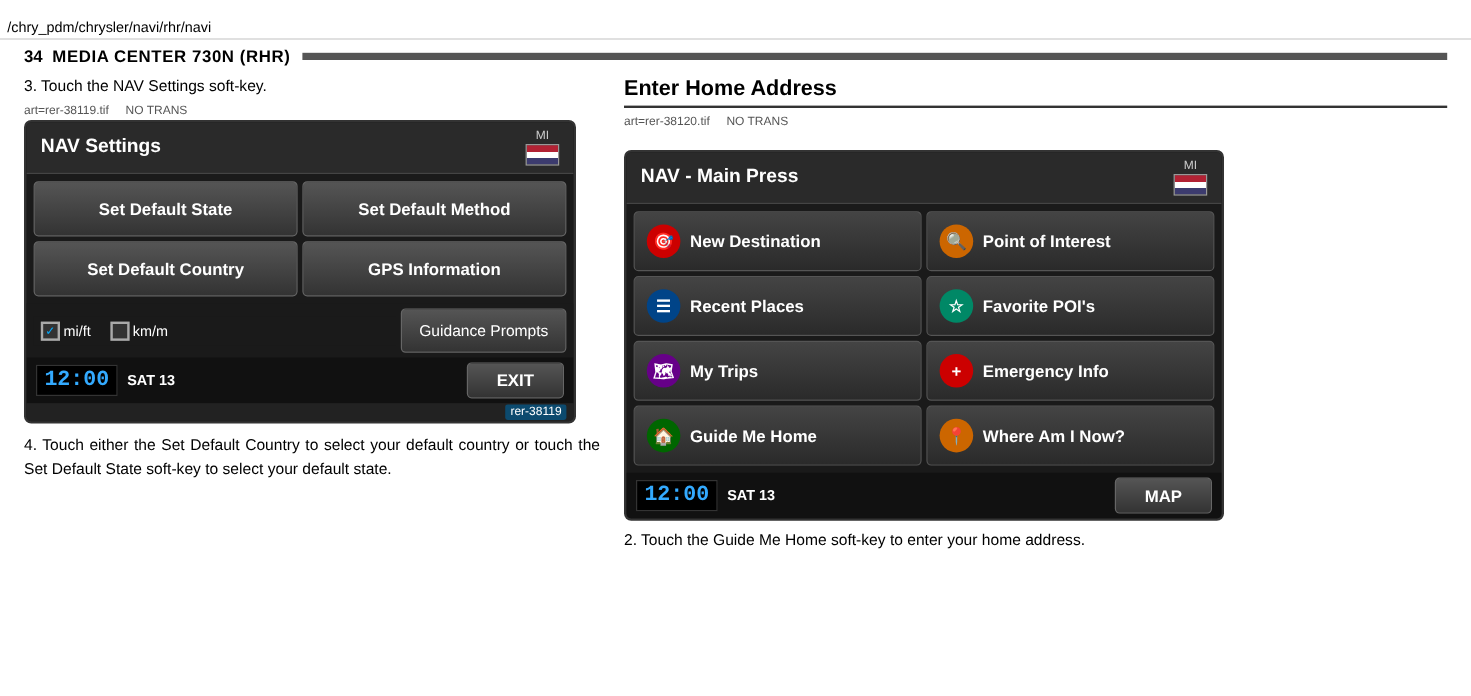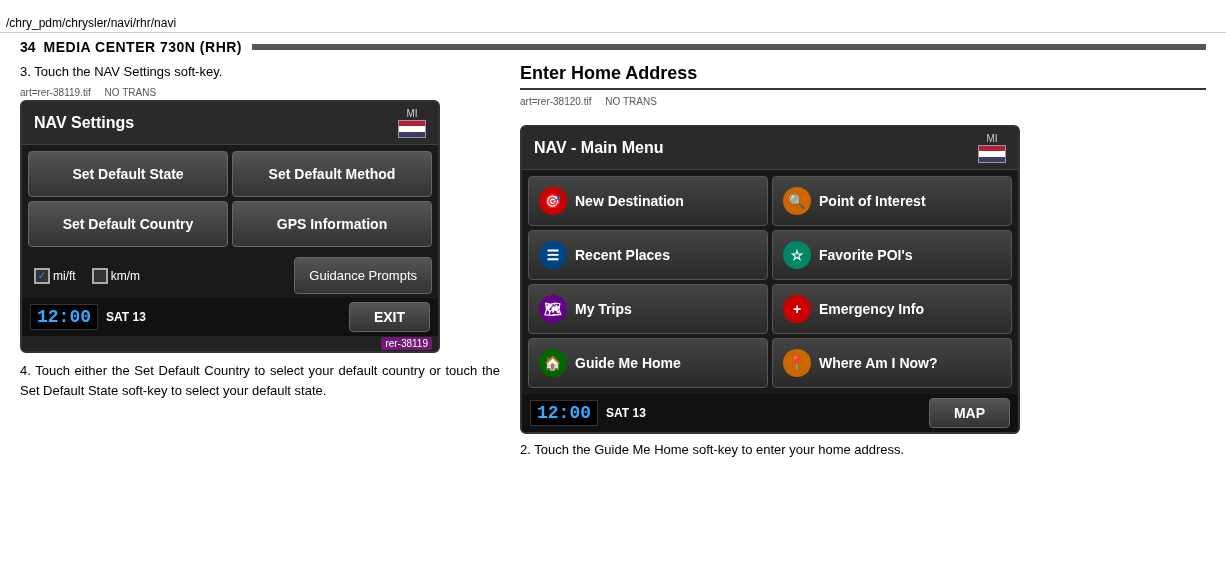--- a/index.html
+++ b/index.html
@@ -68,21 +68,21 @@
       font-size: 10px;
       color: #555;
       margin-bottom: 2px;
     }
 
     
     .nav-screen {
       background: #1a1a1a;
       border-radius: 6px;
       overflow: hidden;
-      width: 420px;
+      width: 460px;
       border: 2px solid #333;
     }
     .nav-screen-header {
       background: #2a2a2a;
       display: flex;
       align-items: center;
       padding: 6px 12px;
       border-bottom: 1px solid #444;
     }
     .nav-screen-header .screen-title {
@@ -206,21 +206,21 @@
       padding: 6px 24px;
     }
     .rer-label {
       color: #fff;
       font-size: 10px;
       text-align: right;
       padding: 2px 6px;
       background: #222;
     }
     .rer-label-box {
-      background: #701a75;
+      background: #0c4a6e;
       color: #fff;
       font-size: 10px;
       padding: 1px 4px;
       border-radius: 2px;
     }
 
     .step4-text {
       font-size: 13px;
       margin-top: 8px;
       line-height: 1.5;
@@ -405,21 +405,21 @@
   <div class="right-col">
     <div class="enter-home-title">Enter Home Address</div>
 
     <div class="art2-label">
       <span>art=rer-38120.tif</span>&nbsp;&nbsp;&nbsp;&nbsp;
       <span>NO TRANS</span>
     </div>
 
     <div class="nav-main-screen">
       <div class="nav-main-header">
-        <span class="screen-title">NAV - Main Menu</span>
+        <span class="screen-title">NAV - Main Press</span>
         <div class="screen-flag">
           <span class="mi-text">MI</span>
           <div class="flag-icon"></div>
         </div>
       </div>
 
       <div class="nav-main-grid">
         <div class="nav-main-btn">
           <div class="btn-icon red">🎯</div>
           <span>New Destination</span>

